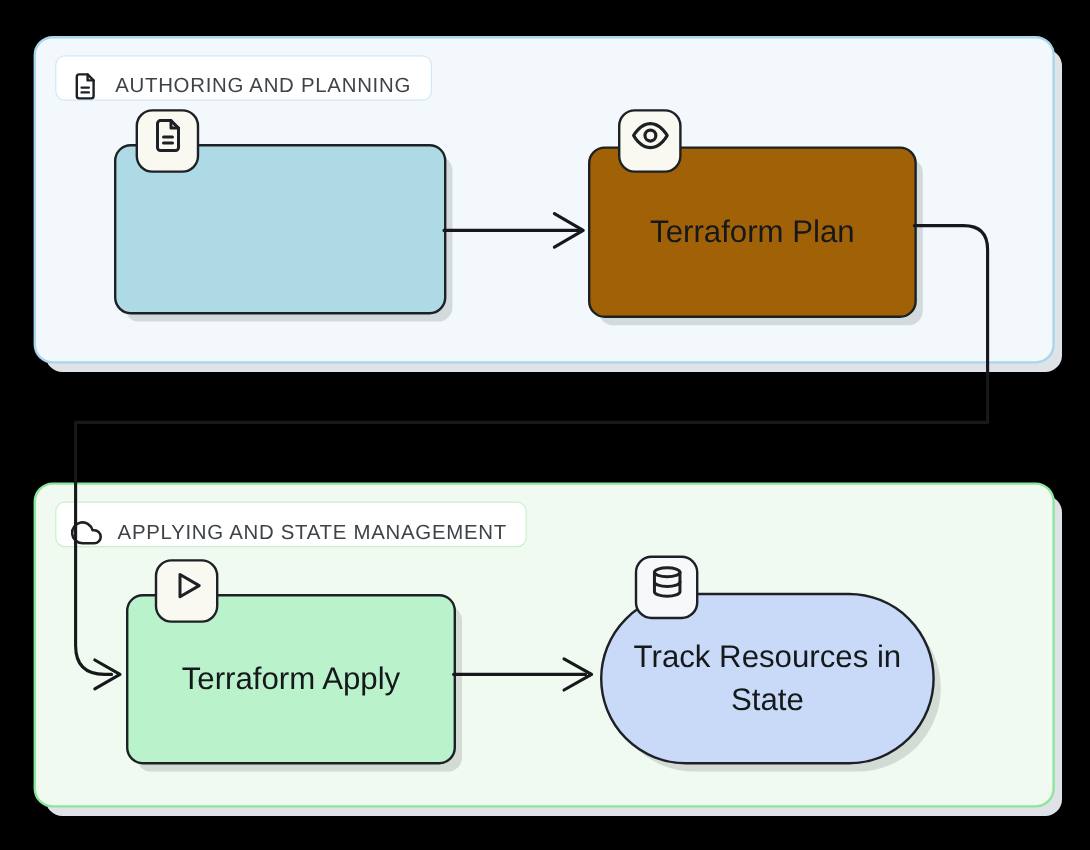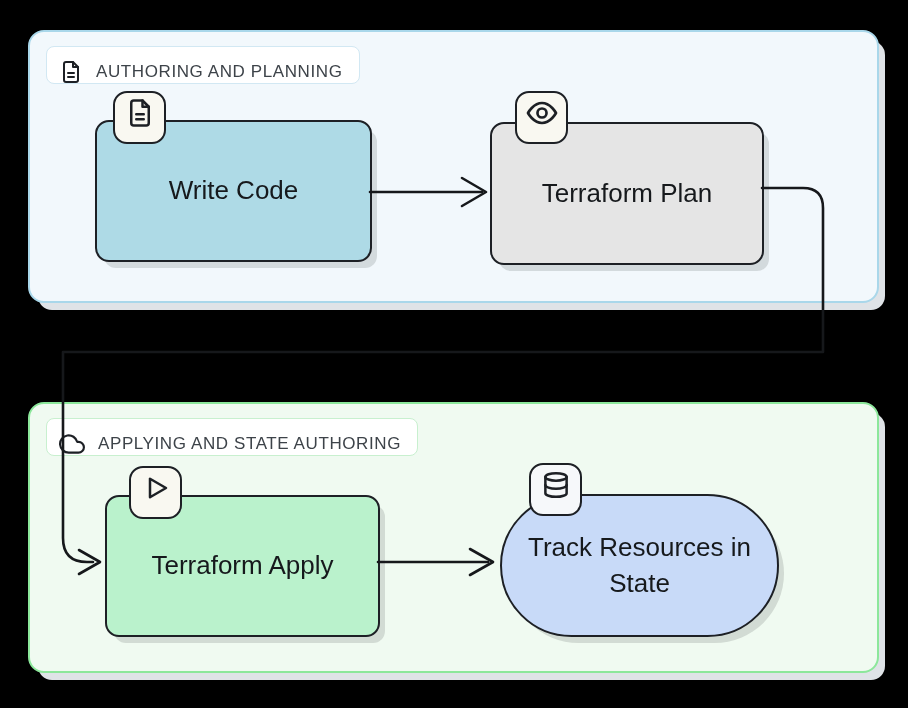--- a/index.html
+++ b/index.html
@@ -57,21 +57,21 @@
     text-align: center;
     font-size: 26px;
     font-weight: 500;
     line-height: 1.35;
     color: #16191c;
     box-shadow: 7px 8px 0 -2px rgba(30, 34, 38, 0.14);
   }
   .node.stadium { border-radius: 72px; }
 
   #node-write-code     { left: 65px;  top: 88px; width: 277px; height: 142px; background: #aedae6; }
-  #node-terraform-plan { left: 460px; top: 90px; width: 274px; height: 143px; background: #e5e5e5; }
+  #node-terraform-plan { left: 460px; top: 90px; width: 274px; height: 143px; background: #a16207; }
   #node-terraform-apply{ left: 75px;  top: 91px; width: 275px; height: 142px; background: #baf2cc; }
   #node-track-state    { left: 470px; top: 90px; width: 279px; height: 143px; background: #c8daf8; }
   #node-track-state .node-label { max-width: 230px; }
 
   
   .badge {
     position: absolute;
     width: 53px; height: 53px;
     background: #f9f8f1;
     border: 2.5px solid #1d2025;
@@ -123,21 +123,20 @@
     <div class="node" id="node-write-code">
       <div class="badge">
         <span>
           <svg width="30" height="30" viewBox="0 0 24 24" class="icon-stroke">
             <path d="M14 2H7a2 2 0 0 0-2 2v16a2 2 0 0 0 2 2h10a2 2 0 0 0 2-2V7z"></path>
             <path d="M14 2v5h5"></path>
             <path d="M9 13h6M9 17h6"></path>
           </svg>
         </span>
       </div>
-      <span class="node-label">Write Code</span>
     </div>
 
     <div class="node" id="node-terraform-plan">
       <div class="badge">
         <span>
           <svg width="32" height="32" viewBox="0 0 24 24" class="icon-stroke">
             <path d="M1.5 12s4-7.5 10.5-7.5S22.5 12 22.5 12s-4 7.5-10.5 7.5S1.5 12 1.5 12z"></path>
             <circle cx="12" cy="12" r="3.4"></circle>
           </svg>
         </span>
@@ -146,21 +145,21 @@
     </div>
   </div>
 
   <div class="group green" id="group-applying">
     <div class="group-header">
       <span>
         <svg width="26" height="26" viewBox="0 0 24 24" class="icon-stroke">
           <path d="M18 10h-1.26A8 8 0 1 0 9 20h9a5 5 0 0 0 0-10z"></path>
         </svg>
       </span>
-      <span class="label">APPLYING AND STATE AUTHORING</span>
+      <span class="label">APPLYING AND STATE MANAGEMENT</span>
     </div>
 
     <div class="node stadium" id="node-track-state">
       <div class="badge">
         <span>
           <svg width="30" height="30" viewBox="0 0 24 24" class="icon-stroke">
             <ellipse cx="12" cy="5.5" rx="8.5" ry="3"></ellipse>
             <path d="M20.5 5.5v13a8.5 3 0 0 1-17 0v-13"></path>
             <path d="M3.5 12a8.5 3 0 0 0 17 0"></path>
           </svg>

